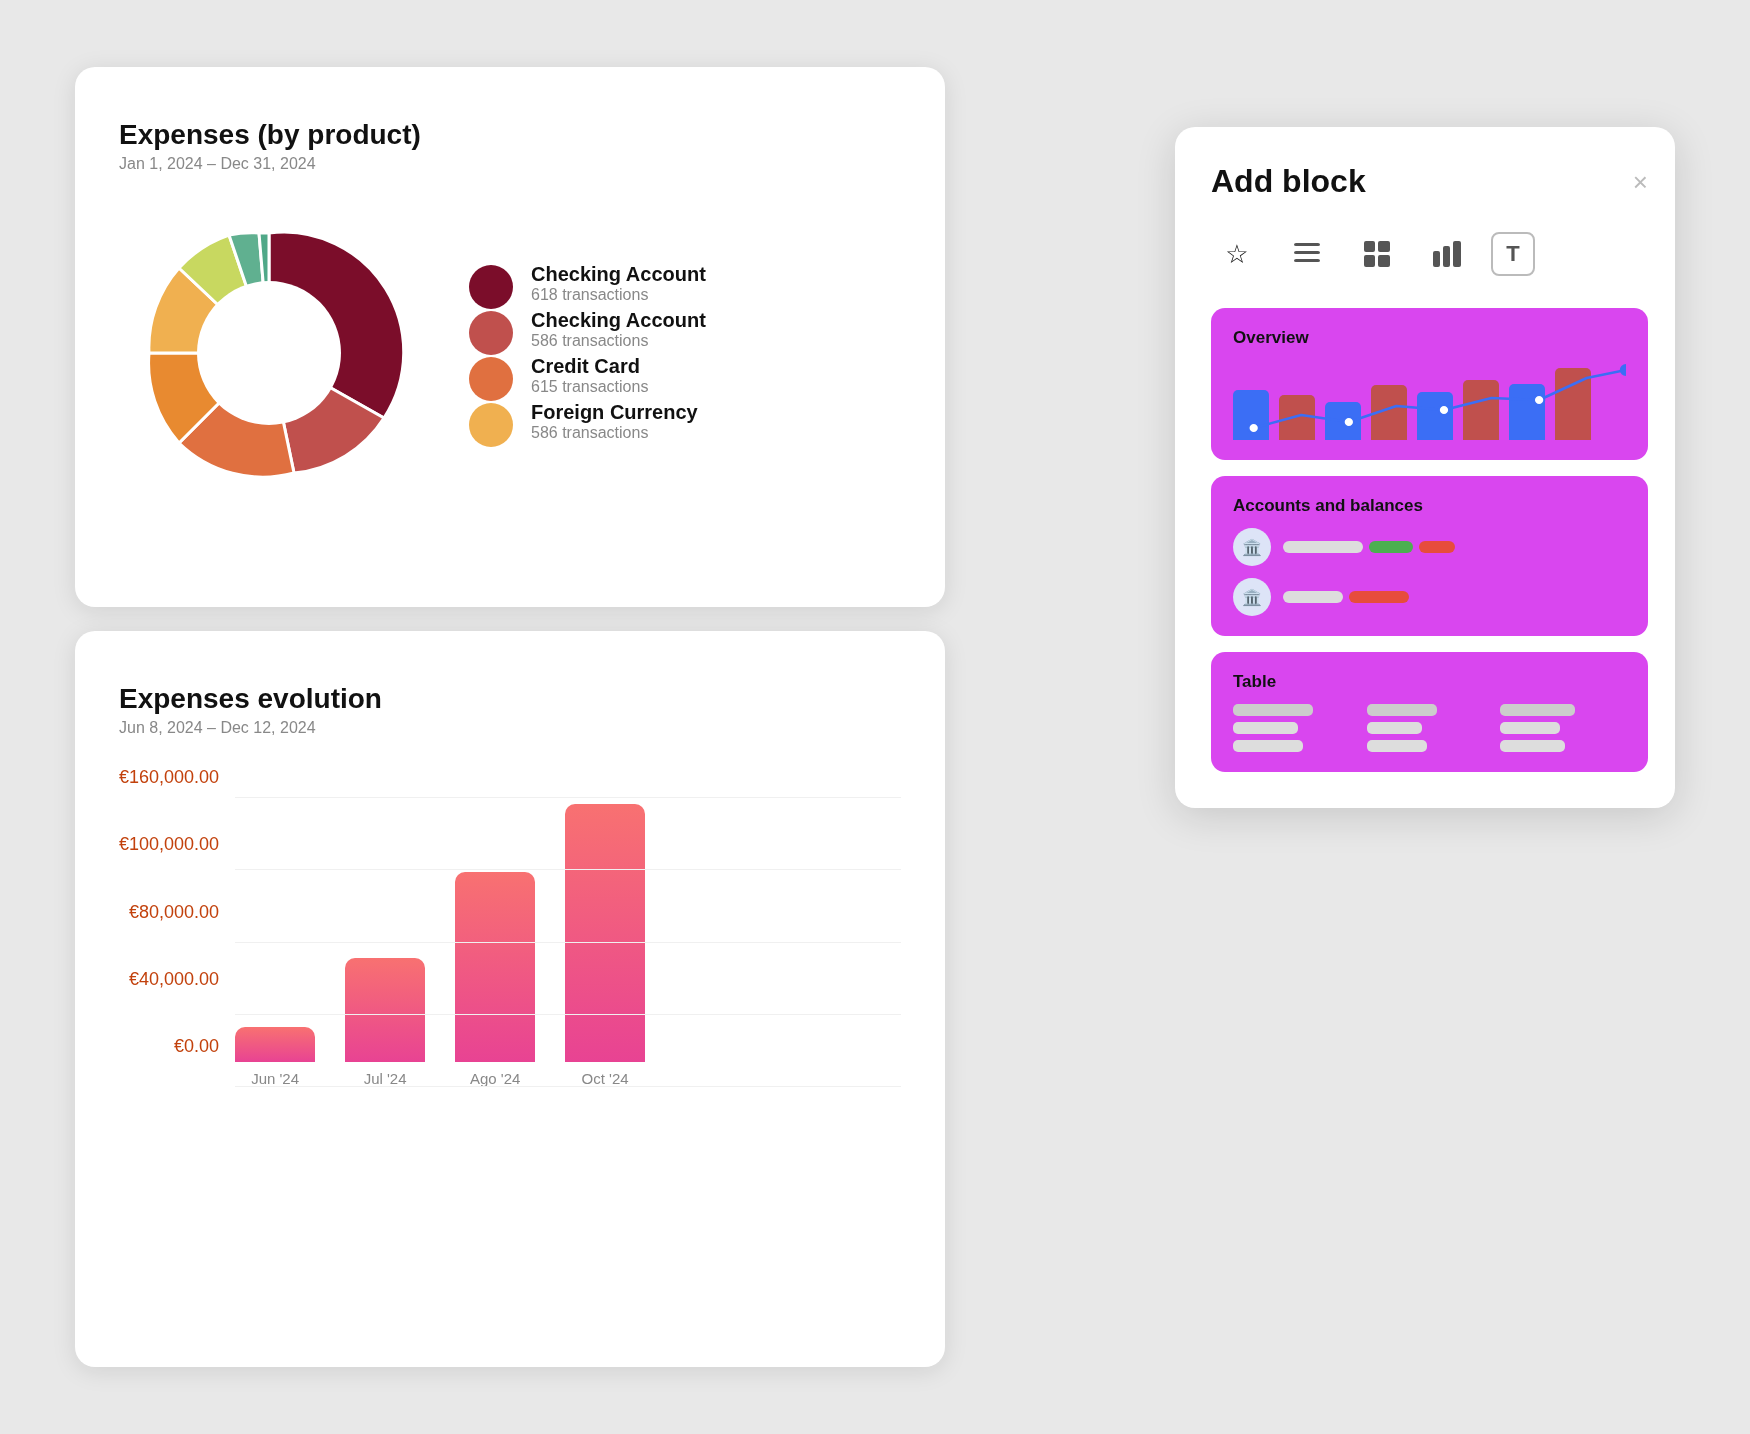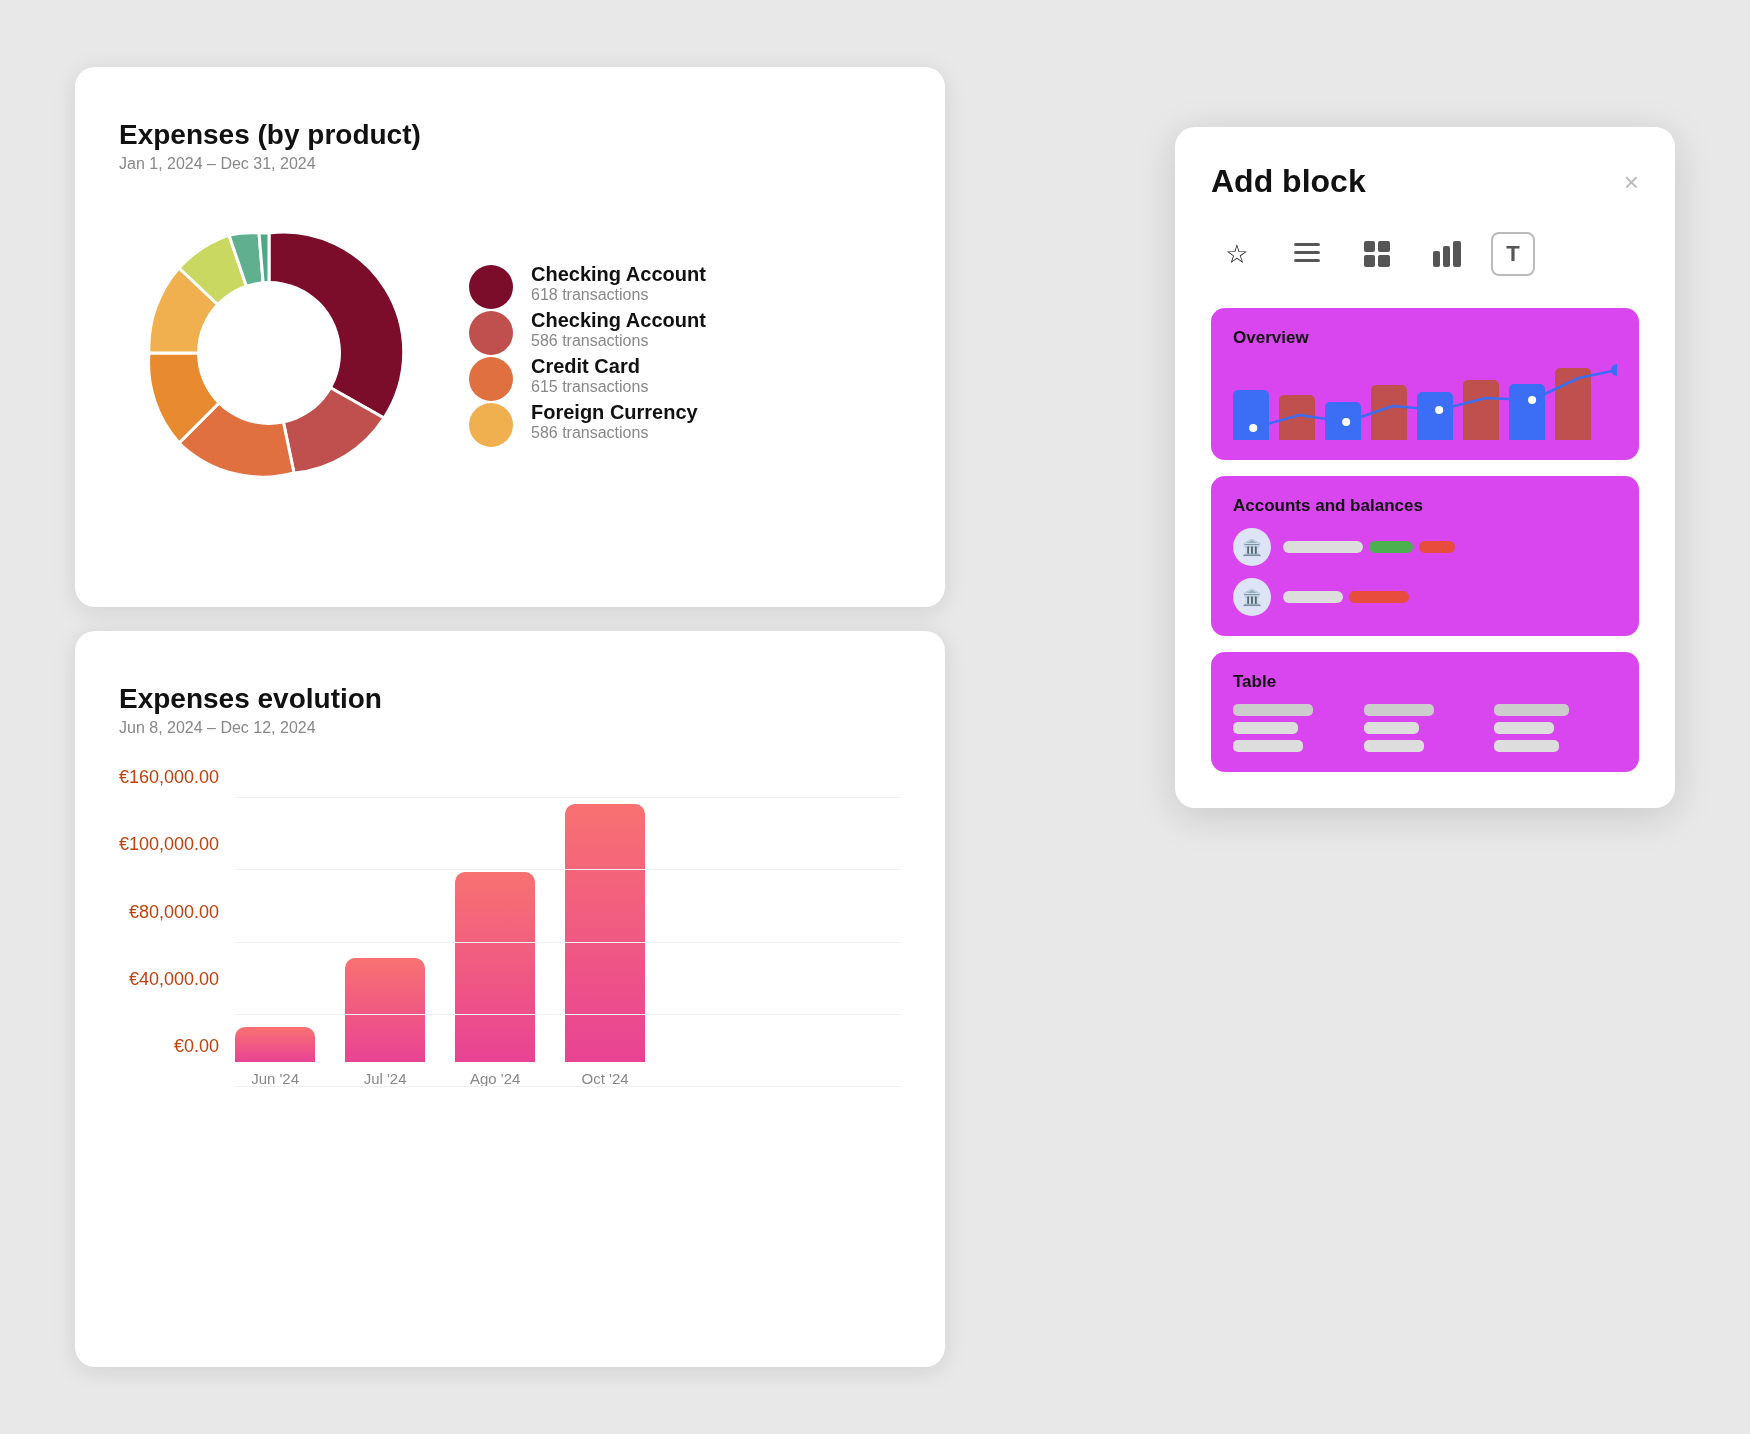--- a/index.html
+++ b/index.html
@@ -161,21 +161,21 @@
 
     
     .right-panel {
       position: absolute;
       right: 0;
       top: 60px;
       width: 500px;
       background: #fff;
       border-radius: 20px;
       box-shadow: 0 8px 40px rgba(0,0,0,0.14);
-      padding: 36px 36px 36px 36px;
+      padding: 36px 27px 36px 36px;
     }
 
     .add-block-header {
       display: flex;
       align-items: center;
       justify-content: space-between;
       margin-bottom: 28px;
     }
 
     .add-block-title {

